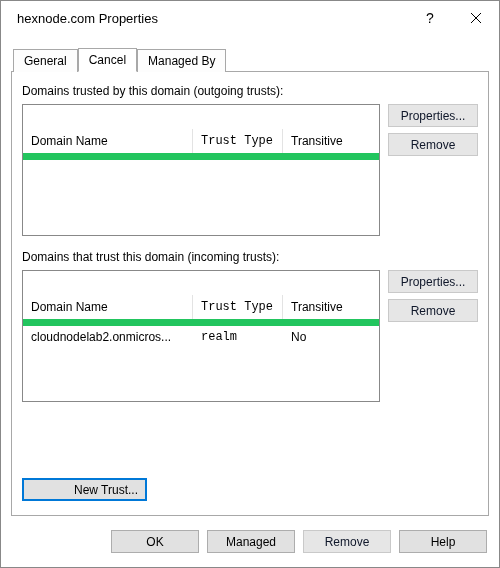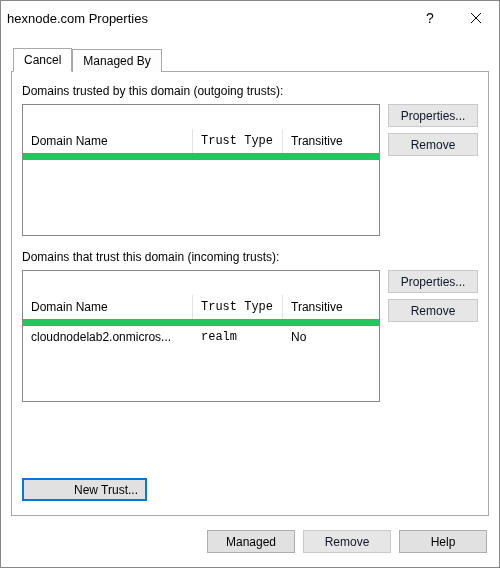--- a/index.html
+++ b/index.html
@@ -16,21 +16,21 @@
     border: 1px solid #888;
     box-sizing: border-box;
     display: flex;
     flex-direction: column;
     box-shadow: 3px 3px 12px rgba(0,0,0,0.25);
   }
   .titlebar {
     height: 34px;
     display: flex;
     align-items: center;
-    padding-left: 6px;
+    padding-left: 16px;
     background: #fff;
     color: #000;
   }
   .titlebar .title {
     flex: 1;
     font-size: 13px;
   }
   .titlebar .tb-btn {
     width: 46px;
     height: 34px;
@@ -175,20 +175,21 @@
       <svg width="10" height="10" viewBox="0 0 10 10">
           <line x1="0" y1="0" x2="10" y2="10" stroke="#000" stroke-width="1"></line>
           <line x1="10" y1="0" x2="0" y2="10" stroke="#000" stroke-width="1"></line>
         </svg>
     </div>
   </div>
 
   <div class="client">
 
     <div class="tabstrip">
+      <div class="tab">General</div>
       <div class="tab active">Cancel</div>
       <div class="tab">Managed By</div>
     </div>
 
     <div class="tabpanel">
 
       <div class="section-label">Domains trusted by this domain (outgoing trusts):</div>
       <div class="section">
         <div class="listview">
           <div class="lv-header">
@@ -225,18 +226,19 @@
 
       <div class="newtrust-row">
         <button class="btn wide focused">New Trust...</button>
       </div>
 
     </div>
 
   </div>
 
   <div class="dialog-buttons">
+    <button class="btn">OK</button>
     <button class="btn">Managed</button>
     <button class="btn" disabled="">Remove</button>
     <button class="btn">Help</button>
   </div>
 
 </div>
 
 </body></html>

